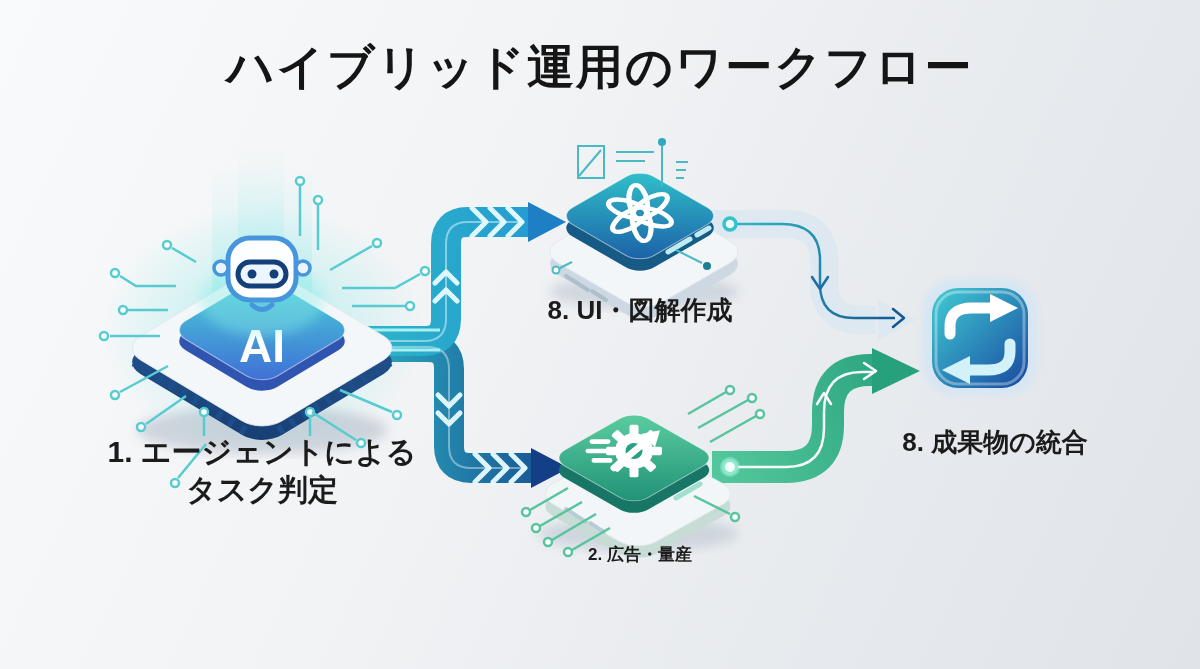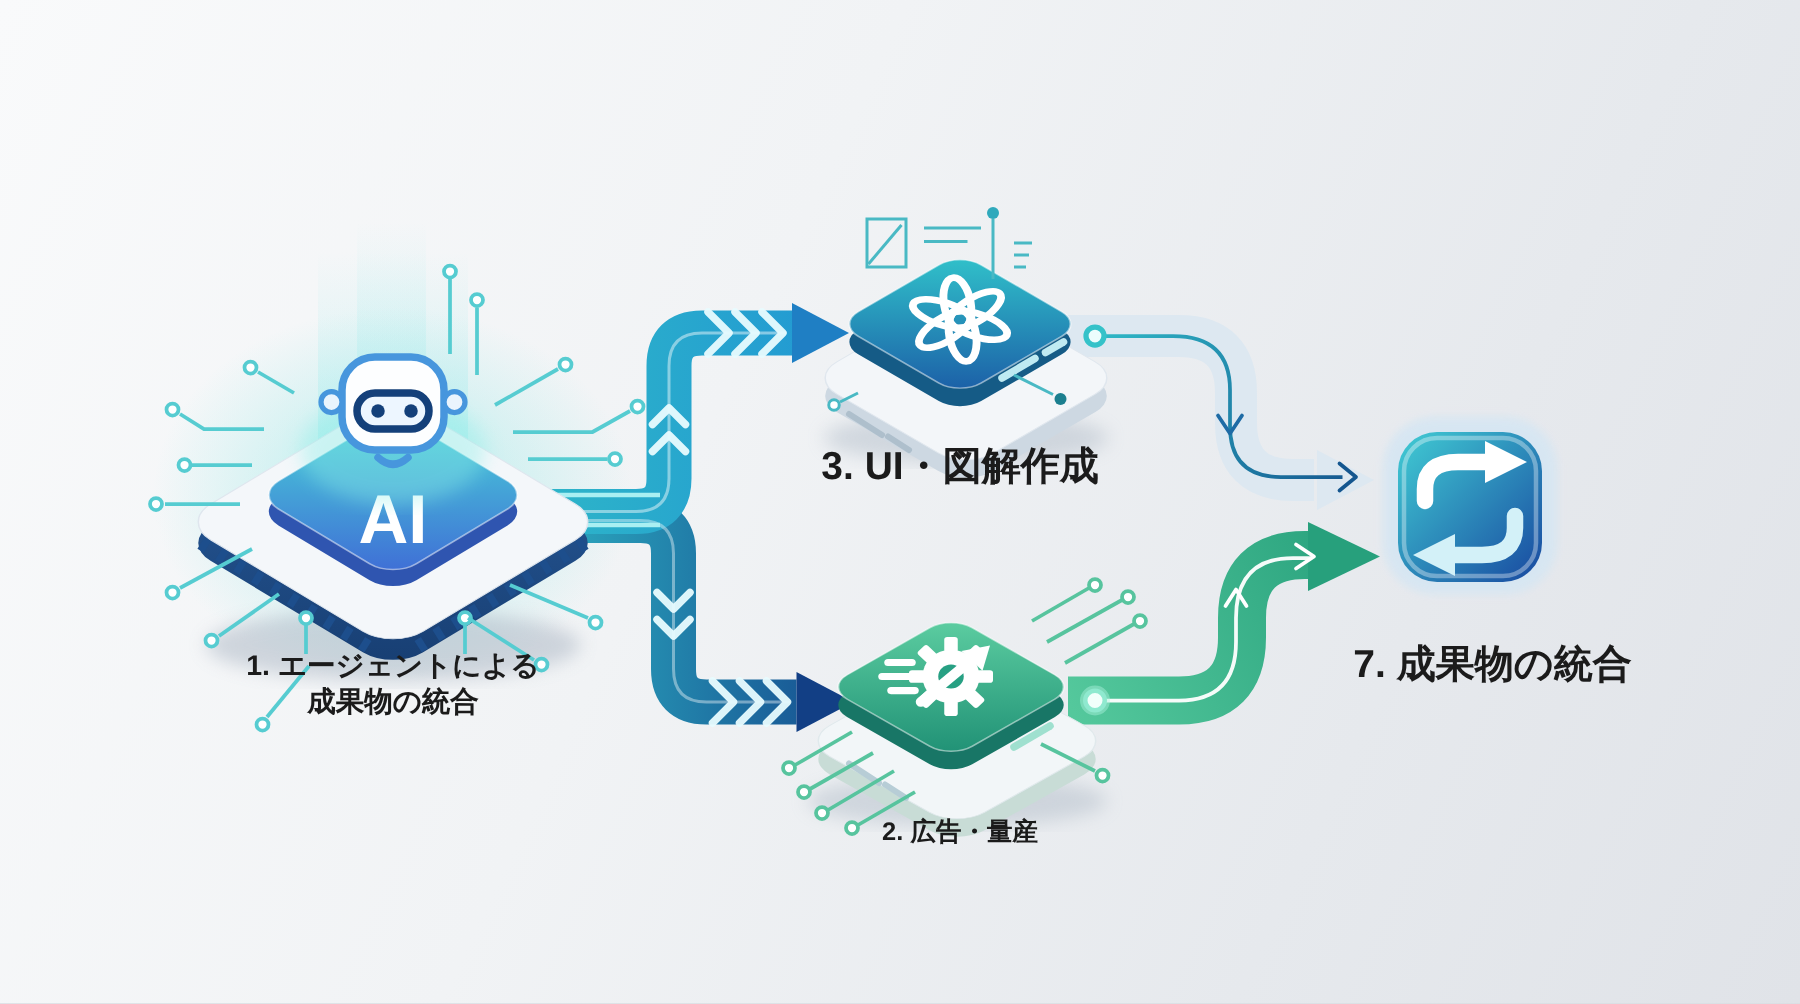--- a/index.html
+++ b/index.html
@@ -11,30 +11,31 @@
   .title{
     position:absolute;left:0;top:36px;width:100%;text-align:center;
     font-size:47px;font-weight:800;color:#151515;letter-spacing:2px;margin:0;
   }
   .diagram-svg{position:absolute;left:0;top:0;}
   .label{
     position:absolute;text-align:center;font-weight:700;color:#1b1b1b;
     line-height:1.28;
   }
   .label span{display:block;}
-  .label-agent{left:100px;top:433px;width:324px;font-size:19px;}
+  .label-agent{left:100px;top:433px;width:324px;font-size:30px;}
   .label-gpt{left:508px;top:294px;width:264px;font-size:26px;}
   .label-banana{left:508px;top:544px;width:264px;font-size:17px;}
   .label-integration{left:852px;top:426px;width:286px;font-size:26px;}
 </style>
 </head>
 <body>
 
 <div class="stage">
 
+  <h1 class="title">ハイブリッド運用のワークフロー</h1>
 
   <svg class="diagram-svg" width="1200" height="669" viewBox="0 0 1200 669">
     <defs>
       <linearGradient id="gTopArrow" gradientUnits="userSpaceOnUse" x1="335" y1="0" x2="570" y2="0">
         <stop offset="0" stop-color="#2fb9c7"></stop>
           <stop offset="1" stop-color="#2196d4"></stop>
       </linearGradient>
       <linearGradient id="gBotArrow" gradientUnits="userSpaceOnUse" x1="335" y1="0" x2="570" y2="0">
         <stop offset="0" stop-color="#2fb9c7"></stop>
           <stop offset="1" stop-color="#154a8e"></stop>
@@ -291,28 +292,28 @@
         <path d="M 950 334 L 950 326 Q 950 308 972 308 L 992 308" fill="none" stroke="#ffffff" stroke-width="11" stroke-linecap="round"></path>
         <polygon points="990,294 1018,308 990,322" fill="#ffffff"></polygon>
         <path d="M 1010 344 L 1010 352 Q 1010 370 988 370 L 968 370" fill="none" stroke="#d3f1f8" stroke-width="11" stroke-linecap="round"></path>
         <polygon points="970,356 942,370 970,384" fill="#d3f1f8"></polygon>
       </g>
     </g>
   </svg>
 
   <div class="label label-agent">
     <span>1. エージェントによる</span>
-    <span>成果物の統合</span>
+    <span>タスク判定</span>
   </div>
 
   <div class="label label-gpt">
-    <span>3. UI・図解作成</span>
+    <span>8. UI・図解作成</span>
   </div>
 
   <div class="label label-banana">
     <span>2. 広告・量産</span>
   </div>
 
   <div class="label label-integration">
-    <span>7. 成果物の統合</span>
+    <span>8. 成果物の統合</span>
   </div>
 
 </div>
 
 </body></html>

